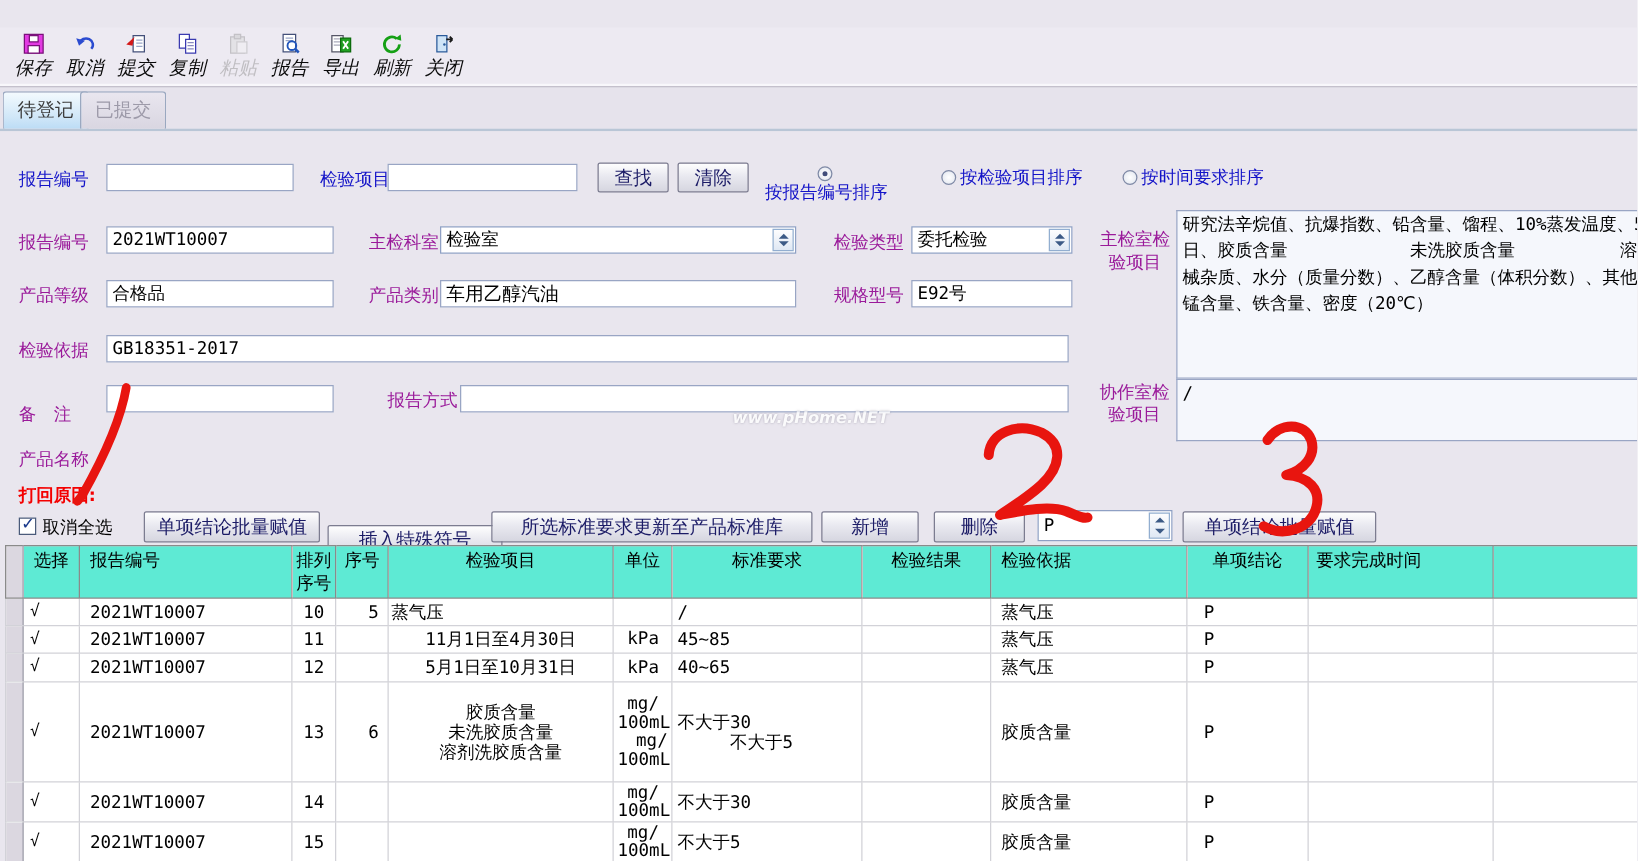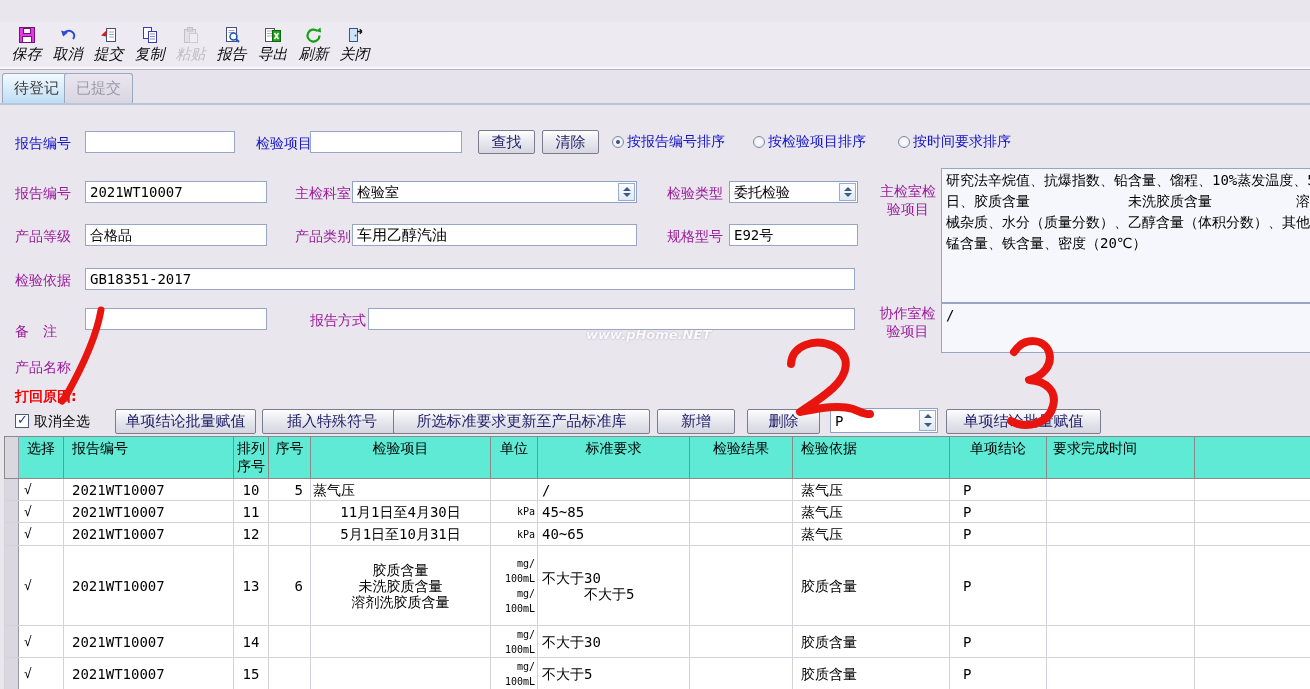--- a/index.html
+++ b/index.html
@@ -72,21 +72,21 @@
   #results td { border:1px solid #d2d2d8; border-top:none; font-size:14px; vertical-align:middle;
     padding:0 2px; overflow:hidden; line-height:16px; }
   #results tr.r0 { height:22px; } #results tr.r1 { height:22px; } #results tr.r2 { height:23px; }
   #results tr.r3 { height:80px; } #results tr.r4 { height:32px; } #results tr.r5 { height:32px; }
   #results td.c0 { text-align:left; padding-left:5px; font-size:13px; }
   #results td.c1, #results th.c1 { text-align:left; padding-left:8px; }
   #results td.c2 { text-align:center; }
   #results td.c3 { text-align:right; padding-right:7px; }
   #results td.c4 { text-align:left; padding-left:2px; white-space:pre-line; }
   #results tr.r1 td.c4, #results tr.r2 td.c4, #results tr.r3 td.c4 { text-align:center; }
-  #results td.c5 { text-align:right; padding-left:3px; white-space:pre; font-size:10px; line-height:15px; }
+  #results td.c5 { text-align:center; padding-left:3px; white-space:pre; font-size:14px; line-height:15px; }
   #results td.c6 { text-align:left; padding-left:4px; white-space:pre-line; }
   #results td.c8, #results th.c8 { text-align:left; padding-left:8px; }
   #results td.c9 { text-align:left; padding-left:13px; }
   #results th.c10 { text-align:left; padding-left:6px; }
 
   
   .annot { position:absolute; left:0; top:0; pointer-events:none; }
 </style>
 </head>
 <body>
@@ -193,21 +193,21 @@
   </div>
 
   <div class="content">
 
     <div class="lbl blue" style="left:15px; top:30px;">报告编号</div>
     <div class="field" style="left:85px; top:26px; width:150px; height:22px;"></div>
     <div class="lbl blue" style="left:256px; top:30px;">检验项目</div>
     <div class="field" style="left:310px; top:26px; width:152px; height:22px;"></div>
     <div class="btn3d" style="left:478px; top:25px; width:57px; height:24px;">查找</div>
     <div class="btn3d" style="left:542px; top:25px; width:57px; height:24px;">清除</div>
-    <div class="radio sel" style="left:612px; top:28px;">
+    <div class="radio sel" style="left:612px; top:28px;flex-direction:column;">
         <span class="dot"></span>
         <span>按报告编号排序</span>
       </div>
     <div class="radio" style="left:753px; top:28px;">
         <span class="dot"></span>
         <span>按检验项目排序</span>
       </div>
     <div class="radio" style="left:898px; top:28px;">
         <span class="dot"></span>
         <span>按时间要求排序</span>
@@ -256,21 +256,21 @@
 验项目</div>
     <div class="field ta" style="left:941px; top:198px; width:369px; height:50px; border-right:none;">/</div>
 
     <div class="lbl purple" style="left:15px; top:254px;">产品名称</div>
 
     <div class="lbl red" style="left:15px; top:283px;">打回原因:</div>
 
     <div class="checkbox checked" style="left:15px; top:309px;"></div>
     <div class="lbl" style="left:34px; top:308px; color:#000;">取消全选</div>
     <div class="btn3d" style="left:115px; top:304px; width:141px; height:25px;">单项结论批量赋值</div>
-    <div class="btn3d" style="left:262px; top:304px; width:140px; height:25px;">插入特殊符号</div>
+    <div class="btn3d" style="left:262px; top:315px; width:140px; height:25px;">插入特殊符号</div>
     <div class="btn3d" style="left:393px; top:304px; width:257px; height:25px;">所选标准要求更新至产品标准库</div>
     <div class="btn3d" style="left:657px; top:304px; width:78px; height:25px;">新增</div>
     <div class="btn3d" style="left:747px; top:304px; width:73px; height:25px;">删除</div>
     <div class="combo" style="left:830px; top:303px; width:108px; height:25px;">
       <span class="cval" style="top:3px;">P</span>
       <span class="spin">
           <i class="up"></i>
           <i class="dn"></i>
         </span>
     </div>

